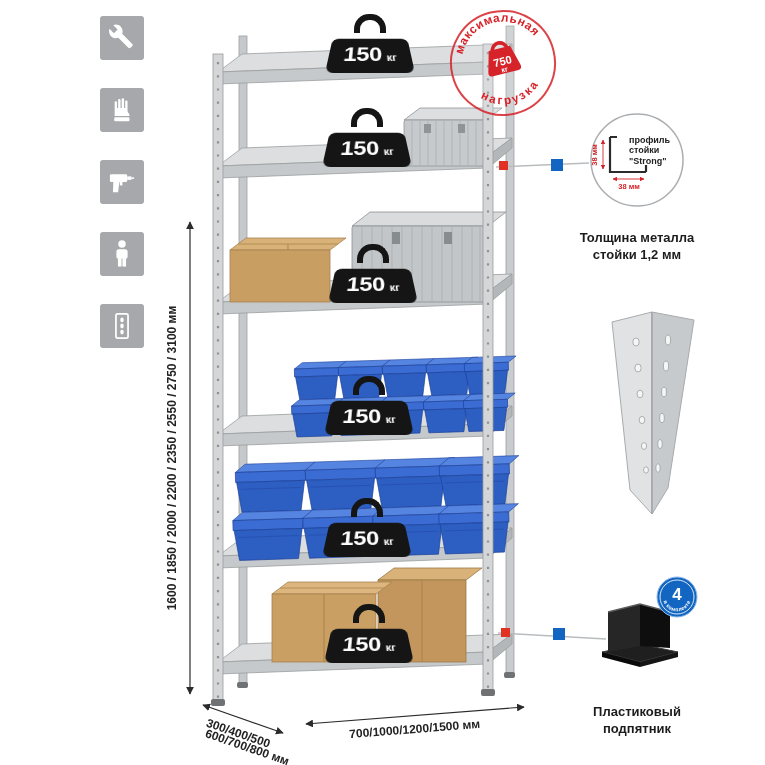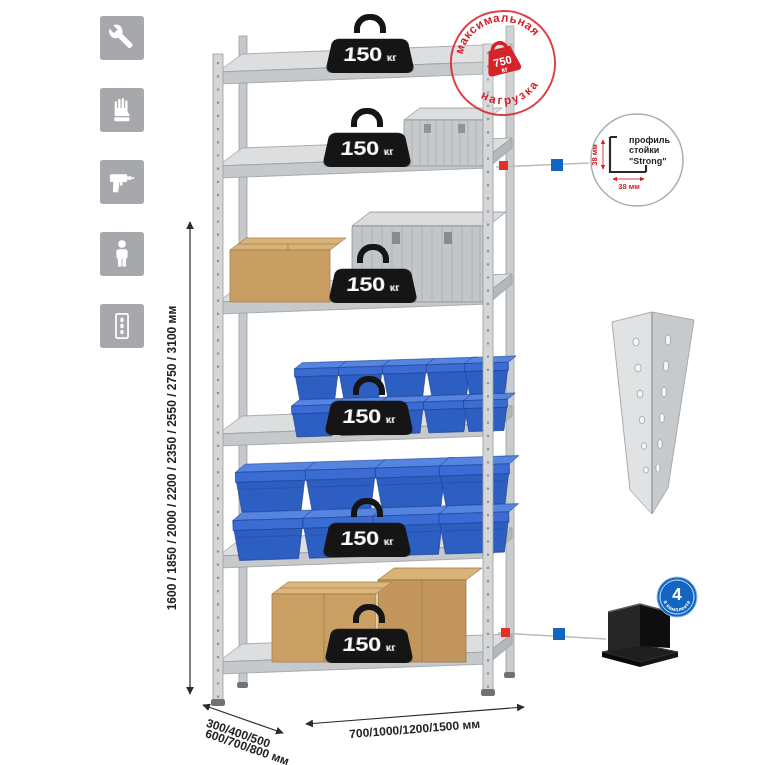--- a/index.html
+++ b/index.html
@@ -343,14 +343,22 @@
       </div>
   </div>
   <div class="weight" style="left:324px;top:604px">
     <div class="w-handle"></div>
     <div class="w-body">
         <span class="w-num">150</span>
         <span class="w-unit">кг</span>
       </div>
   </div>
 
+  <div class="caption" style="left:562px;top:230px">
+    <span>Толщина металла</span>
+    <span>стойки 1,2 мм</span>
+  </div>
+  <div class="caption" style="left:562px;top:704px">
+    <span>Пластиковый</span>
+    <span>подпятник</span>
+  </div>
 
 </div>
 
 </body></html>

